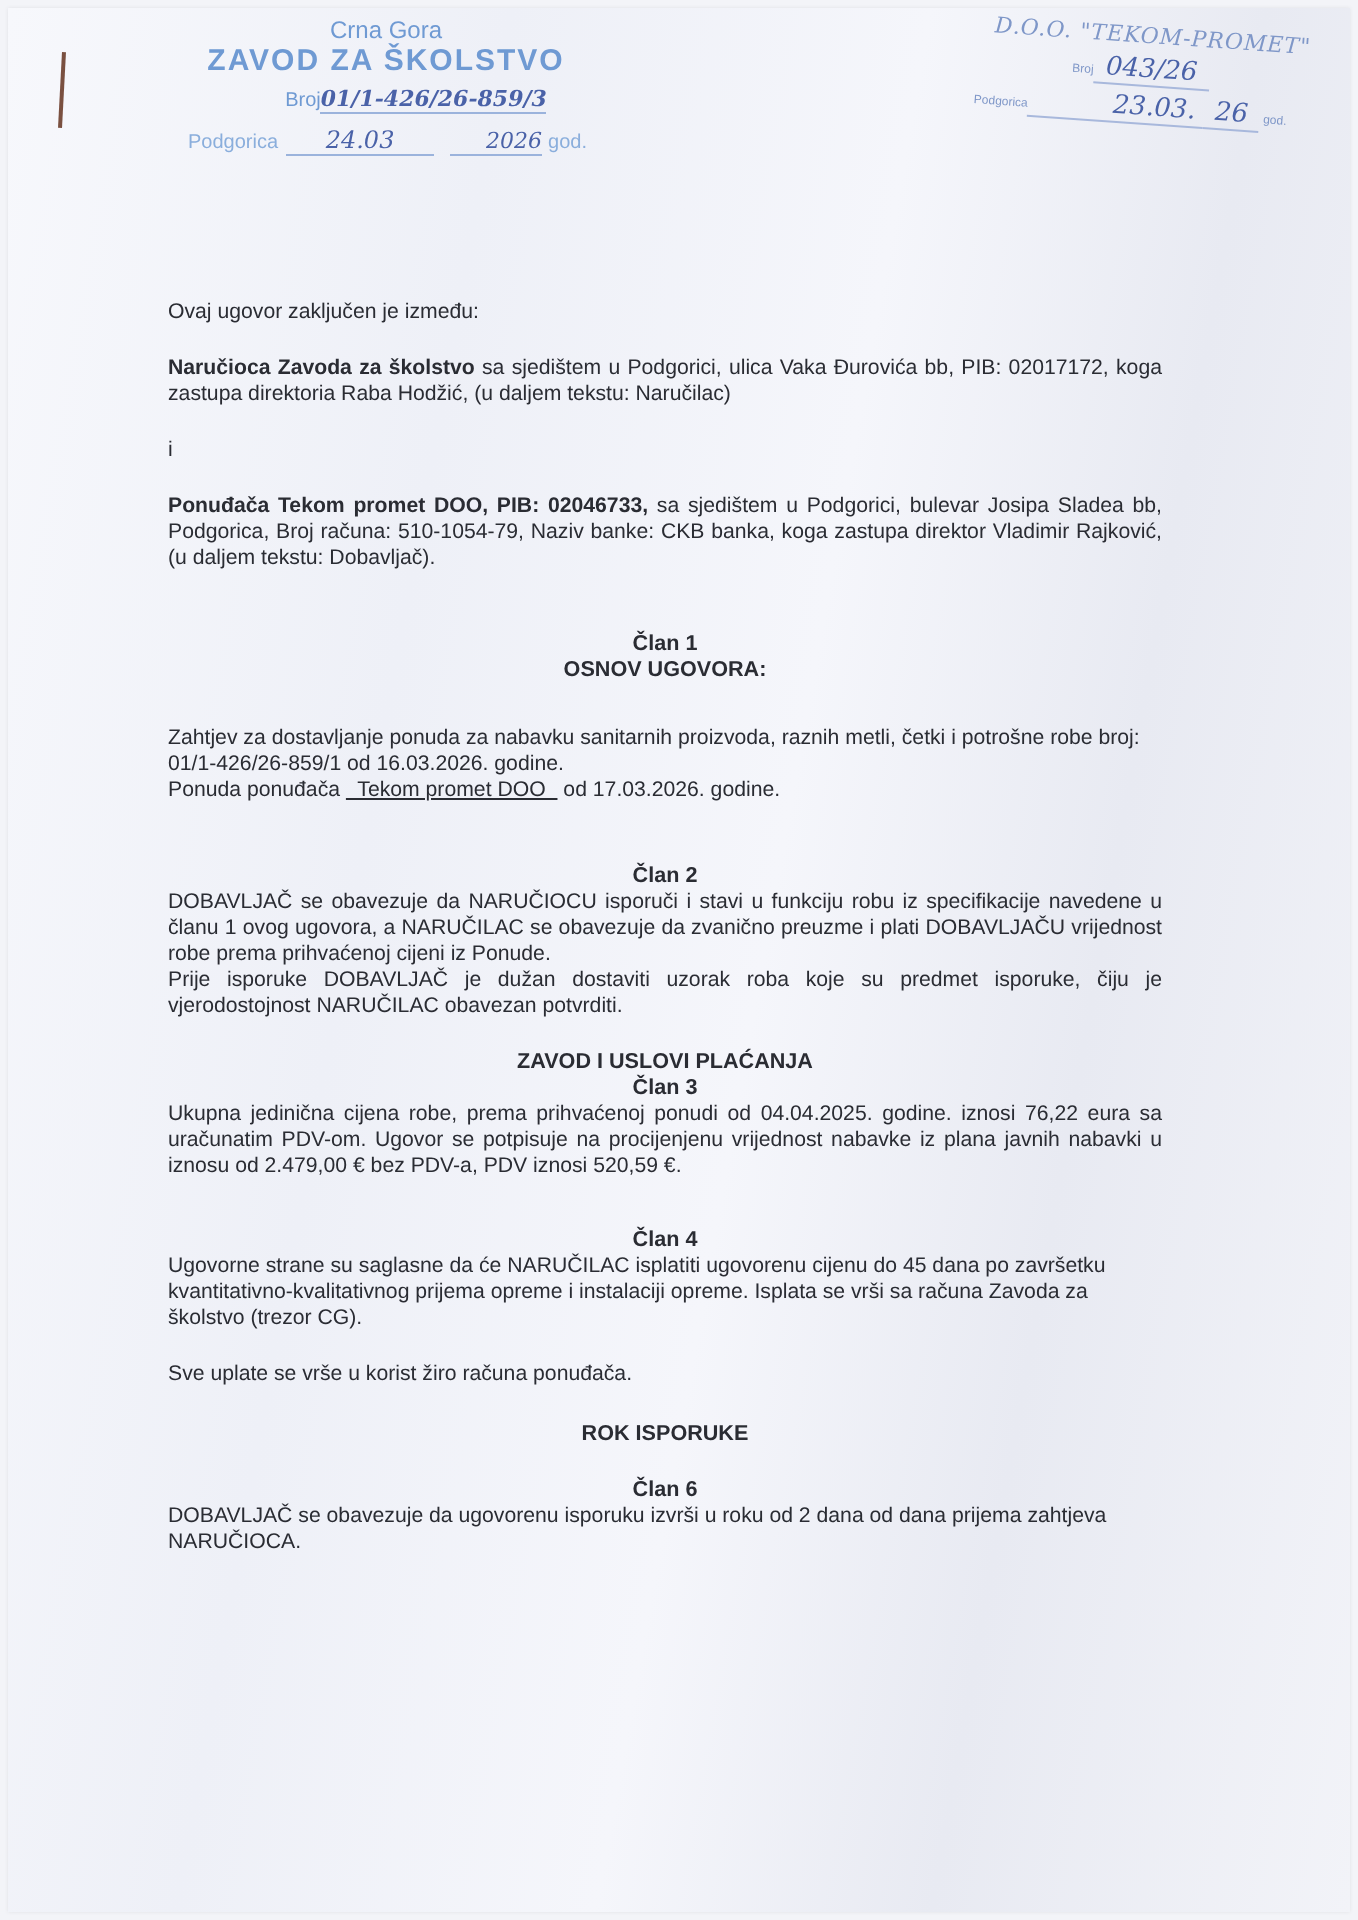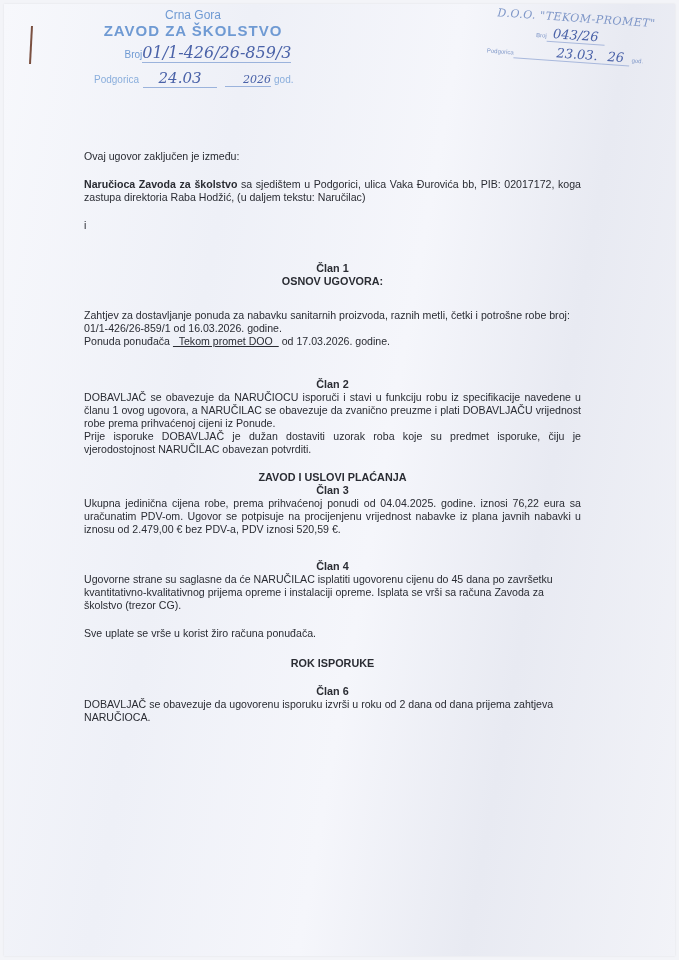--- a/index.html
+++ b/index.html
@@ -24,24 +24,24 @@
   
   .stamp-left {
     position: absolute; left: 84px; top: 5px; width: 210px;
     color: #6f9ad3; text-align: center;
   }
   .stamp-left .country { font-size: 12px; line-height: 13px; }
   .stamp-left .org { font-size: 15px; font-weight: bold; letter-spacing: 1px; line-height: 17px; }
   .stamp-left .row { font-size: 10px; margin-top: 4px; display: flex; align-items: baseline; }
   .stamp-left .broj-row { justify-content: center; padding-left: 30px; }
   .hand { font-family: "DejaVu Serif", serif; font-style: italic; color: #4a62a8; }
-  .stamp-left .broj-val { font-size: 16px; border-bottom: 1px solid #9bb3dc; min-width: 95px; text-align: left; }
+  .stamp-left .broj-val { font-size: 11px; border-bottom: 1px solid #9bb3dc; min-width: 95px; text-align: left; font-weight: bold; }
   .stamp-left .date-row { justify-content: flex-start; padding-left: 6px; margin-top: 6px; }
   .stamp-left .city { color: #8aaedc; }
-  .stamp-left .date-val { font-size: 15px; border-bottom: 1px solid #9bb3dc; width: 74px; text-align: center; margin-left: 4px; }
+  .stamp-left .date-val { font-size: 12px; border-bottom: 1px solid #9bb3dc; width: 74px; text-align: center; margin-left: 4px; }
   .stamp-left .year-val { font-size: 11px; border-bottom: 1px solid #9bb3dc; width: 46px; text-align: right; margin-left: 8px; }
   .stamp-left .god { margin-left: 3px; color: #8aaedc; }
 
   
   .stamp-right {
     position: absolute; left: 484px; top: 8px; width: 185px;
     color: #7f97c8; transform: rotate(4deg);
   }
   .stamp-right .org { font-family: "DejaVu Serif", serif; font-size: 11px; font-style: italic; letter-spacing: 0.5px; padding-left: 8px; }
   .stamp-right .row { display: flex; align-items: baseline; margin-top: 3px; font-size: 6px; }
@@ -98,20 +98,21 @@
     </div>
   </div>
 
   <div class="content">
     <p>Ovaj ugovor zaključen je  između:</p>
 
     <p class="justify" style="margin-top:15px"><b>Naručioca Zavoda za školstvo</b><span> sa sjedištem u Podgorici, ulica Vaka Đurovića bb, PIB: 02017172,  koga zastupa  direktoria Raba Hodžić, (u daljem tekstu: Naručilac)</span></p>
 
     <p style="margin-top:15px">i</p>
 
+    <p class="justify" style="margin-top:15px"><b>Ponuđača Tekom promet DOO, PIB: 02046733,</b><span> sa sjedištem u Podgorici, bulevar Josipa Sladea bb, Podgorica, Broj računa: 510-1054-79, Naziv banke: CKB banka, koga zastupa direktor Vladimir Rajković, (u daljem tekstu: Dobavljač).</span></p>
 
     <p class="heading" style="margin-top:30px">Član 1</p>
     <p class="heading" style="">OSNOV UGOVORA:</p>
 
     <p style="margin-top:21px">Zahtjev za dostavljanje ponuda za nabavku  sanitarnih proizvoda, raznih metli, četki i potrošne robe broj: 01/1-426/26-859/1  od 16.03.2026. godine.</p>
     <p><span>Ponuda ponuđača </span><span class="underline" style="white-space:pre">  Tekom promet DOO  </span><span> od 17.03.2026. godine.</span></p>
 
     <p class="heading" style="margin-top:30px">Član 2</p>
     <p class="justify">DOBAVLJAČ se obavezuje da NARUČIOCU  isporuči i stavi u funkciju robu iz specifikacije navedene u članu 1 ovog ugovora, a NARUČILAC se obavezuje da zvanično preuzme i plati DOBAVLJAČU vrijednost robe prema prihvaćenoj cijeni iz Ponude.</p>
     <p class="justify">Prije isporuke DOBAVLJAČ je dužan dostaviti uzorak roba koje su predmet isporuke,  čiju je vjerodostojnost NARUČILAC obavezan potvrditi.</p>

